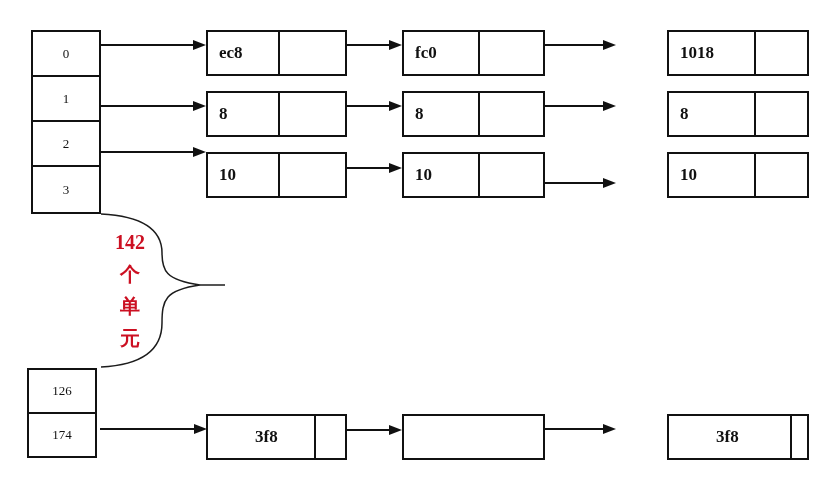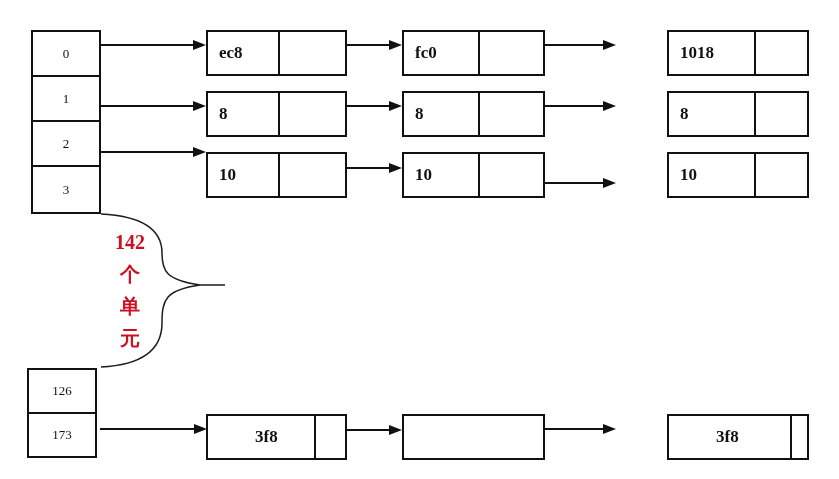--- a/index.html
+++ b/index.html
@@ -83,21 +83,21 @@
     <div class="cell">
         <span>3</span>
       </div>
   </div>
 
   <div class="idx idx-bottom">
     <div class="cell">
         <span>126</span>
       </div>
     <div class="cell">
-        <span>173</span>
+        <span>174</span>
       </div>
   </div>
 
   <svg class="brace" viewBox="0 0 140 170">
     <path d="M6 8 C45 10 67 22 67 47 C67 64 70 74 105 79 C70 84 67 94 67 117 C67 145 45 159 6 161" fill="none" stroke="#1c1c1c" stroke-width="1.5"></path>
     <path d="M105 79 L130 79" fill="none" stroke="#1c1c1c" stroke-width="1.5"></path>
   </svg>
 
   <div class="annotation">
     <div class="line">142</div>

